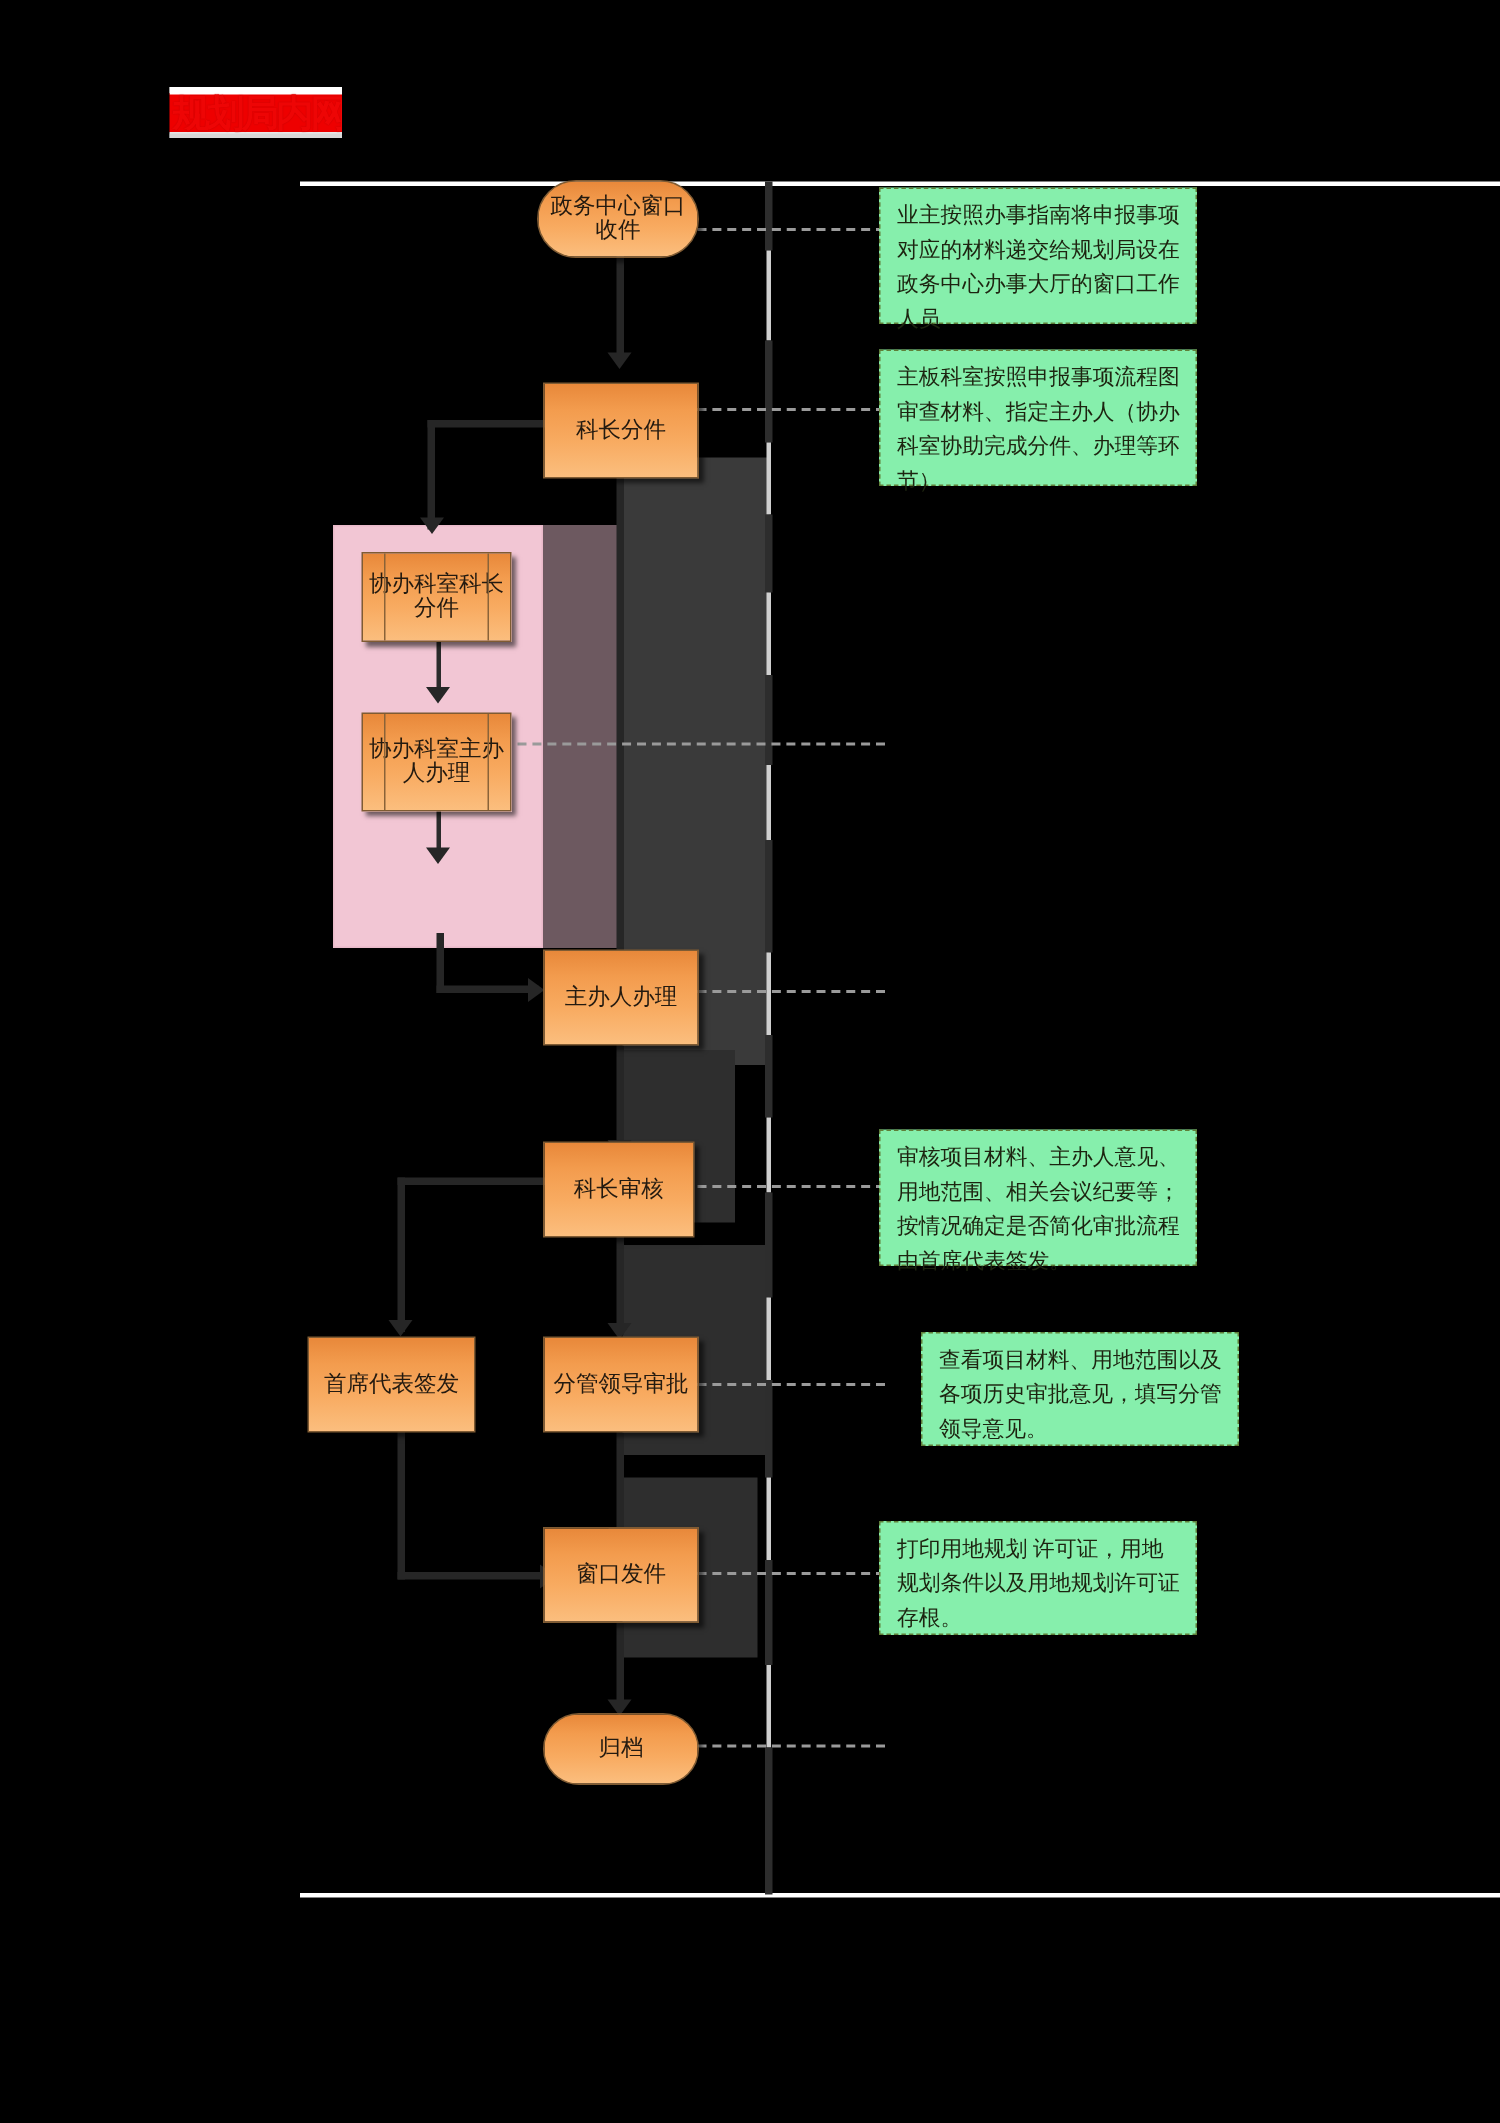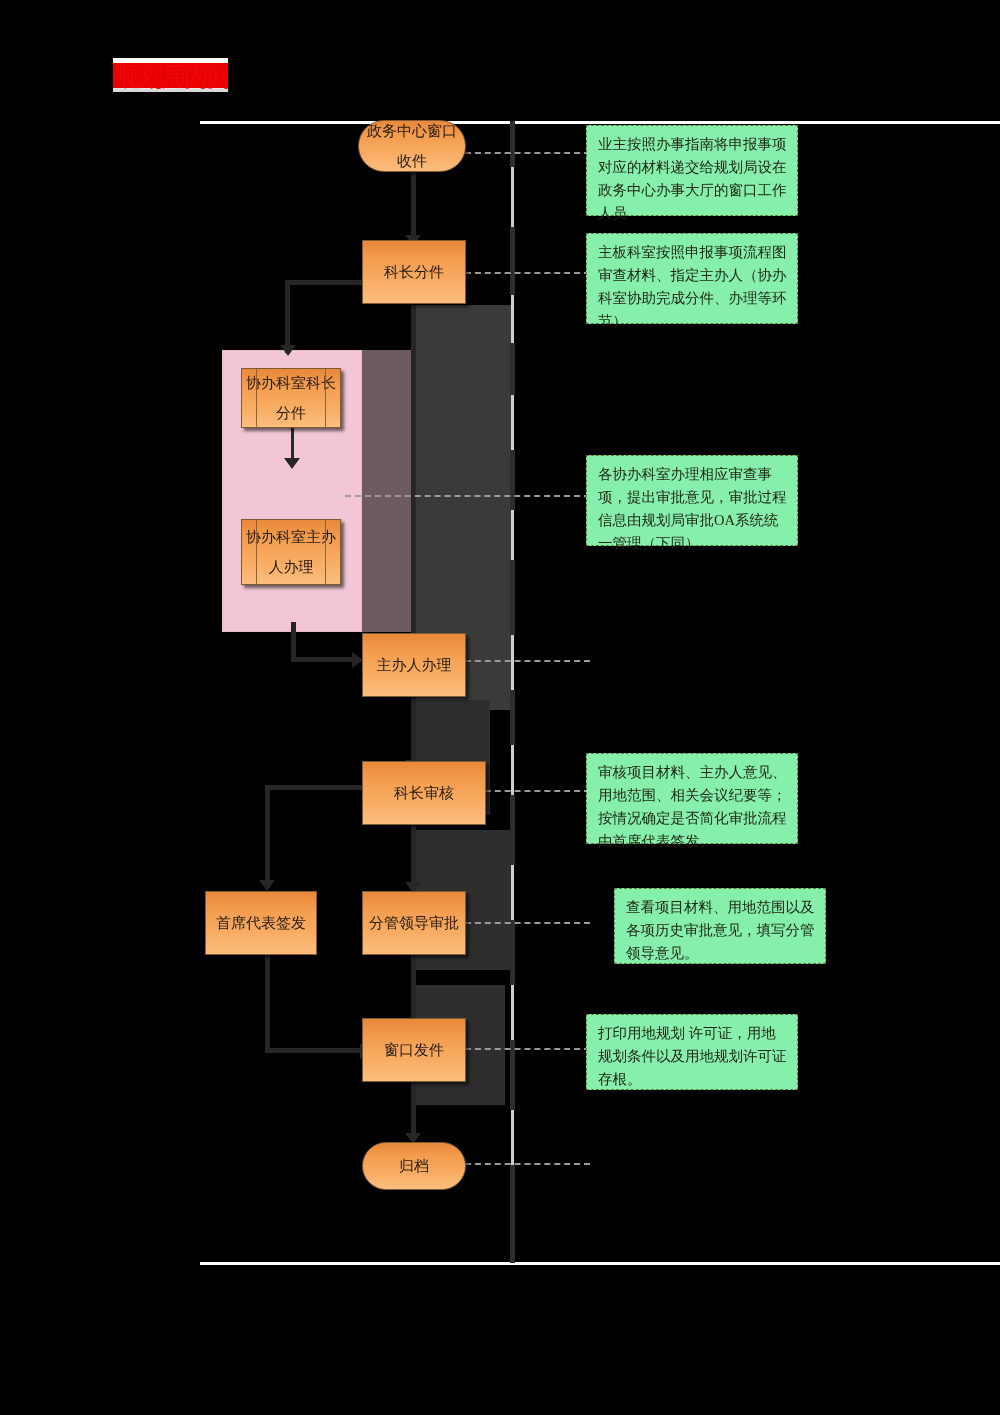--- a/index.html
+++ b/index.html
@@ -77,21 +77,21 @@
     background: rgba(242,198,212,0.45);
   }
 
   
   .node {
     position: absolute;
     background: linear-gradient(180deg, #e8883a 0%, #f39c4e 28%, #f8ab61 62%, #fbbe7e 100%);
     border: 1px solid #7f5b33;
     color: #231a10;
     font-size: 15px;
-    line-height: 30px;
+    line-height: 16px;
     text-align: center;
     display: flex;
     align-items: center;
     justify-content: center;
     box-shadow: 3px 3px 3px rgba(0,0,0,0.55);
   }
   .node .label { display: block; padding: 0 4px; }
 
   
   .node.pill { border-radius: 999px; }
@@ -261,38 +261,38 @@
     <div class="leader" style="left:465px; top:660px; width:125px;"></div>
     <div class="leader" style="left:465px; top:790px; width:125px;"></div>
     <div class="leader" style="left:465px; top:922px; width:125px;"></div>
     <div class="leader" style="left:465px; top:1048px; width:125px;"></div>
     <div class="leader" style="left:465px; top:1163px; width:125px;"></div>
 
     <div class="node pill" style="left:358px; top:120px; width:108px; height:52px;">
       <span class="label">政务中心窗口收件</span>
     </div>
 
-    <div class="node" style="left:362px; top:240px; width:104px; height:64px;text-align:right;">
+    <div class="node" style="left:362px; top:255px; width:104px; height:64px;text-align:right;">
       <span class="label">科长分件</span>
     </div>
 
     <div class="node predef" style="left:241px; top:368px; width:100px; height:60px;">
       <span class="label">协办科室科长分件</span>
     </div>
 
-    <div class="node predef" style="left:241px; top:475px; width:100px; height:66px;margin-top:44px;">
+    <div class="node predef" style="left:241px; top:475px; width:100px; height:66px;">
       <span class="label">协办科室主办人办理</span>
     </div>
 
 
     <div class="node" style="left:362px; top:633px; width:104px; height:64px;">
       <span class="label">主办人办理</span>
     </div>
 
-    <div class="node" style="left:362px; top:761px; width:124px; height:64px;">
+    <div class="node" style="left:362px; top:761px; width:101px; height:64px;">
       <span class="label">科长审核</span>
     </div>
 
     <div class="node" style="left:205px; top:891px; width:112px; height:64px;">
       <span class="label">首席代表签发</span>
     </div>
 
     <div class="node" style="left:362px; top:891px; width:104px; height:64px;">
       <span class="label">分管领导审批</span>
     </div>
@@ -306,23 +306,20 @@
     </div>
 
     <div class="note" style="left:586px; top:125px; width:212px; height:91px;">
       <span>业主按照办事指南将申报事项对应的材料递交给规划局设在政务中心办事大厅的窗口工作人员</span>
     </div>
 
     <div class="note" style="left:586px; top:233px; width:212px; height:91px;">
       <span>主板科室按照申报事项流程图审查材料、指定主办人（协办科室协助完成分件、办理等环节）</span>
     </div>
 
-    <div class="note" style="left:586px; top:455px; width:212px; height:91px;">
-      <span>各协办科室办理相应审查事项，提出审批意见，审批过程信息由规划局审批OA系统统一管理（下同）。</span>
-    </div>
 
 
     <div class="note" style="left:586px; top:753px; width:212px; height:91px;">
       <span>审核项目材料、主办人意见、用地范围、相关会议纪要等；按情况确定是否简化审批流程由首席代表签发。</span>
     </div>
 
     <div class="note" style="left:586px; top:888px; width:212px; height:76px;margin-left:28px;">
       <span>查看项目材料、用地范围以及各项历史审批意见，填写分管领导意见。</span>
     </div>
 

